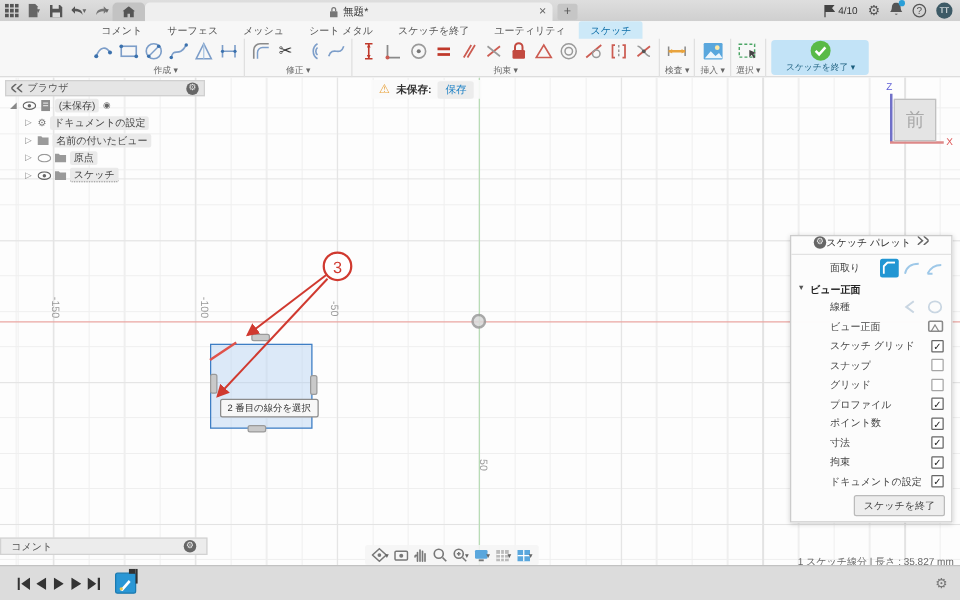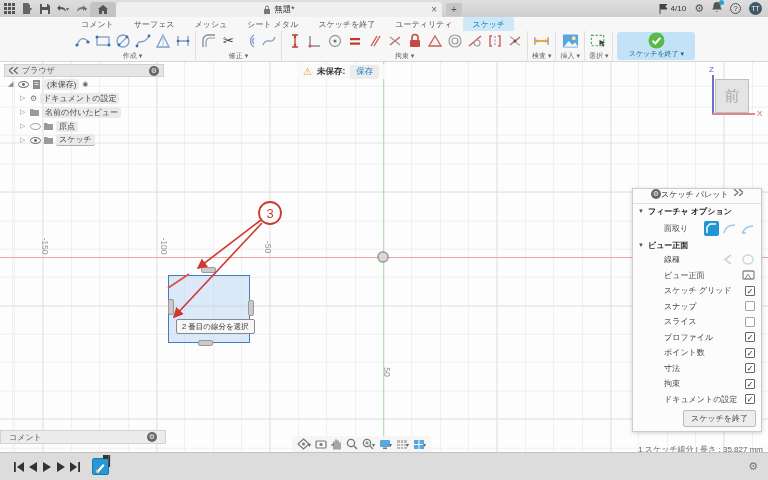--- a/index.html
+++ b/index.html
@@ -508,24 +508,20 @@
     <div class="sk-tooltip">2 番目の線分を選択</div>
 
     <div class="palette">
       <div class="pal-hd">
         <span class="b-gear">⚙</span>
         <span class="ttl">スケッチ パレット</span>
         <svg width="9" height="7" viewBox="0 0 9 7">
             <path d="M0 0l4 3.5L0 7M5 0l4 3.5L5 7" fill="none" stroke="#666" stroke-width="1.2"></path>
           </svg>
       </div>
-      <div class="pal-sec">
-        <span class="arr">▼</span>
-        <span>フィーチャ オプション</span>
-      </div>
       <div class="pal-row chamfer-row">
         <span class="lbl">面取り</span>
         <div style="display:flex;gap:3px">
           <div class="chamfer-btn sel">
               <svg width="11" height="11" viewBox="0 0 11 11">
                 <path d="M1 10V4l3-3h6" fill="none" stroke="#fff" stroke-width="1.5"></path>
               </svg>
             </div>
           <div class="chamfer-btn">
               <svg width="13" height="11" viewBox="0 0 13 11">
@@ -561,21 +557,21 @@
       </div>
       <div class="pal-row">
         <span class="lbl">スケッチ グリッド</span>
         <span class="cb">✓</span>
       </div>
       <div class="pal-row">
         <span class="lbl">スナップ</span>
         <span class="cb off"></span>
       </div>
       <div class="pal-row">
-        <span class="lbl">スライス</span>
+        <span class="lbl">グリッド</span>
         <span class="cb off"></span>
       </div>
       <div class="pal-row">
         <span class="lbl">プロファイル</span>
         <span class="cb">✓</span>
       </div>
       <div class="pal-row">
         <span class="lbl">ポイント数</span>
         <span class="cb">✓</span>
       </div>

